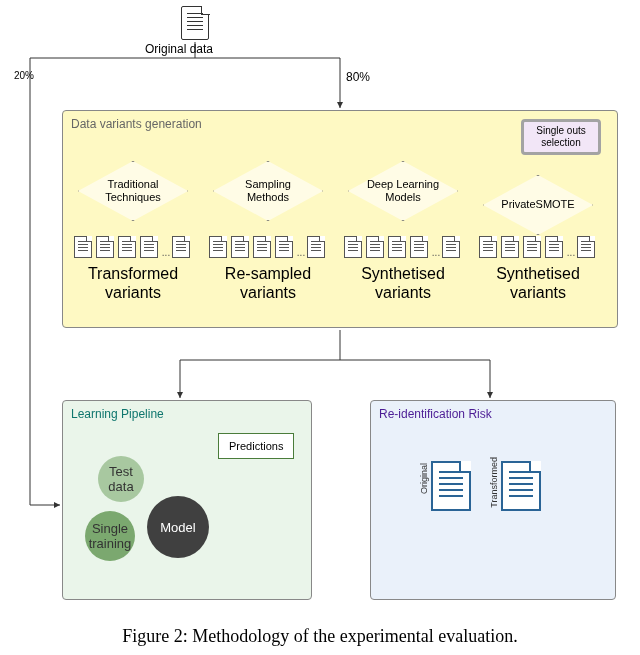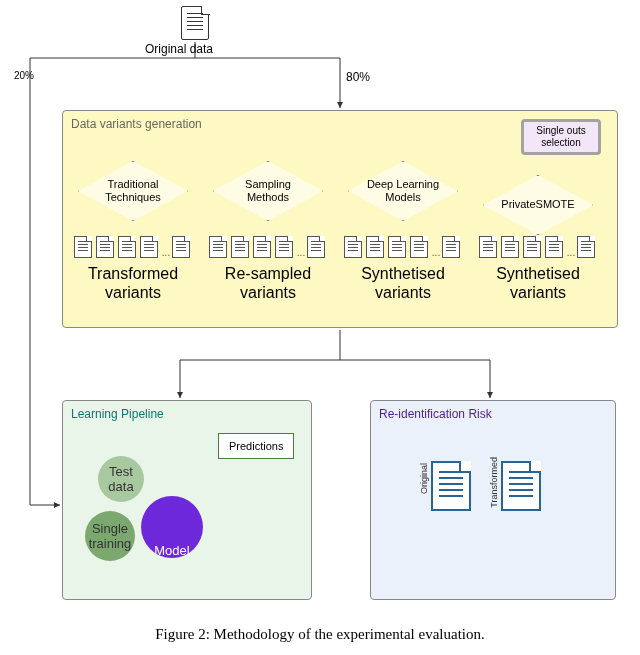--- a/index.html
+++ b/index.html
@@ -179,21 +179,21 @@
     background: #2a6496;
     box-shadow: 0 6px 0 #2a6496, 0 12px 0 #2a6496, 0 18px 0 #2a6496, 0 24px 0 #2a6496;
   }
   .vlabel {
     writing-mode: vertical-rl;
     transform: rotate(180deg);
     font-size: 9px;
     color: #333;
   }
   .caption {
-    font-size: 15px;
+    font-size: 18px;
     font-family: "Times New Roman", serif;
     text-align: center;
     position: absolute;
     width: 100%;
   }
   svg.connectors {
     position: absolute;
     top: 0;
     left: 0;
     pointer-events: none;
@@ -309,21 +309,21 @@
 
 <div class="box-outer" style="left:62px; top:400px; width:250px; height:200px; background:#eaf5ea;">
   <div class="box-title" style="color:#0f766e;">Learning Pipeline</div>
 
   <div class="gear" style="left:35px; top:55px; width:46px; height:46px; background:#a8c8a0;">
     <span>Test data</span>
   </div>
   <div class="gear" style="left:22px; top:110px; width:50px; height:50px; background:#7ba86f;">
     <span>Single training</span>
   </div>
-  <div class="gear" style="left:78px; top:95px; width:62px; height:62px; background:#6d28d9;align-items:flex-end;">
+  <div class="gear" style="left:84px; top:95px; width:62px; height:62px; background:#404040;">
     <span style="color:#fff;">Model</span>
   </div>
 
   <div class="pred-box" style="left:155px; top:32px;">Predictions</div>
 </div>
 
 <div class="box-outer" style="left:370px; top:400px; width:246px; height:200px; background:#eaf1fa;">
   <div class="box-title" style="color:#4c1d95;">Re-identification Risk</div>
 
   <div class="abs" style="left:60px; top:60px;">

